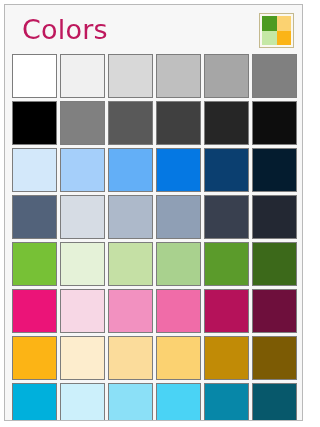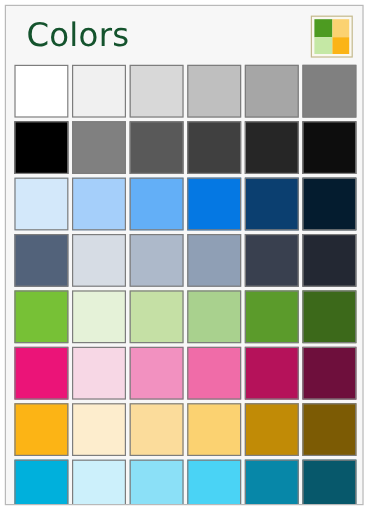--- a/index.html
+++ b/index.html
@@ -85,21 +85,21 @@
     border: 1px solid #7d7d7d;
     flex: 0 0 auto;
   }
 </style>
 </head>
 <body>
 
 <div id="colors-panel" style="background: rgb(247, 247, 247); border-color: rgb(185, 185, 185);">
 
   <div class="panel-header">
-    <div class="panel-title" style="color: #14532d;">Colors</div>
+    <div class="panel-title" style="color: #be185d;">Colors</div>
 
     <div class="theme-icon" style="border-color: rgb(196, 185, 142);">
       <div class="theme-icon-grid">
         <div class="theme-icon-cell" style="background: rgb(77, 155, 33);"></div>
         <div class="theme-icon-cell" style="background: rgb(251, 210, 113);"></div>
         <div class="theme-icon-cell" style="background: rgb(197, 232, 165);"></div>
         <div class="theme-icon-cell" style="background: rgb(251, 180, 22);"></div>
       </div>
     </div>
   </div>

